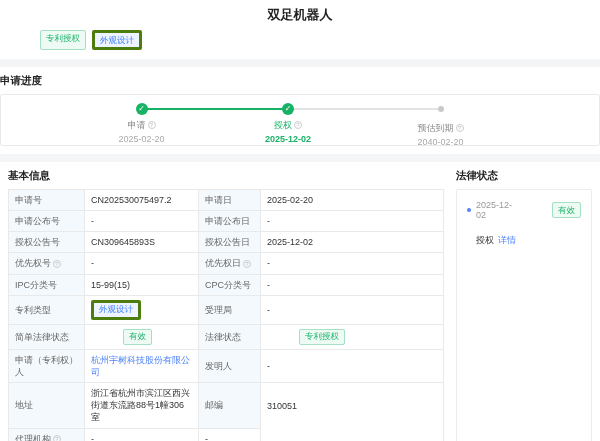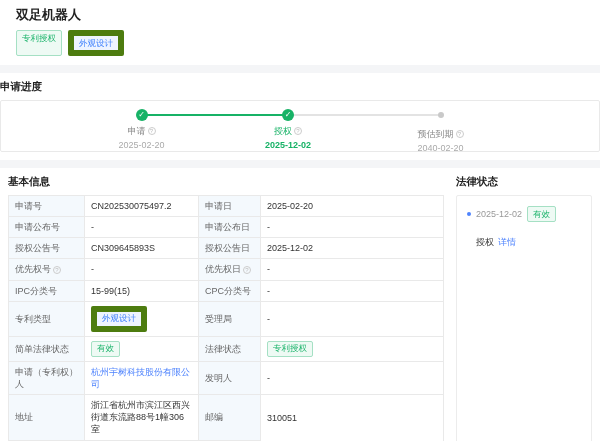--- a/index.html
+++ b/index.html
@@ -1,27 +1,27 @@
 <!DOCTYPE html>
 <html><head>
 <meta charset="utf-8">
 <style>
   * { margin:0; padding:0; box-sizing:border-box; }
   html,body { width:600px; height:441px; overflow:hidden; background:#fff;
     font-family:"Liberation Sans", sans-serif; }
   .page { width:600px; height:441px; background:#fff; }
 
   
-  .header { padding:6px 16px 9px; }
+  .header { padding:6px 8px 9px;text-align:center; }
   .page-title { font-size:13px; font-weight:bold; color:#222; }
   .badges { margin-top:6px; display:flex; gap:6px; }
   .badge { display:inline-block; font-size:8.5px; line-height:1.3; padding:1.5px 5px;
     border-radius:2px; white-space:nowrap; }
-  .badge-green { color:#1db46c; background:#eefaf4; border:1px solid #a5e0c4; }
-  .badge-blue  { color:#3d7ffc; background:#eef4ff; border:6px solid #4d7c0f; }
+  .badge-green { color:#1db46c; background:#eefaf4; border:1px solid #a5e0c4;margin-left:32px; }
+  .badge-blue  { color:#3d7ffc; background:#eef4ff; border:3px solid #4d7c0f; }
 
   .sep { height:8px; background:#f4f5f7; }
 
   .section-title { font-size:10.5px; font-weight:bold; color:#222; }
 
   
   .progress-section { padding:7px 0 8px; }
   .progress-box { margin-top:6px; border:1px solid #e9e9e9; border-radius:2px;
     height:52px; position:relative; }
   .tl-line { position:absolute; top:13px; height:2px; }

